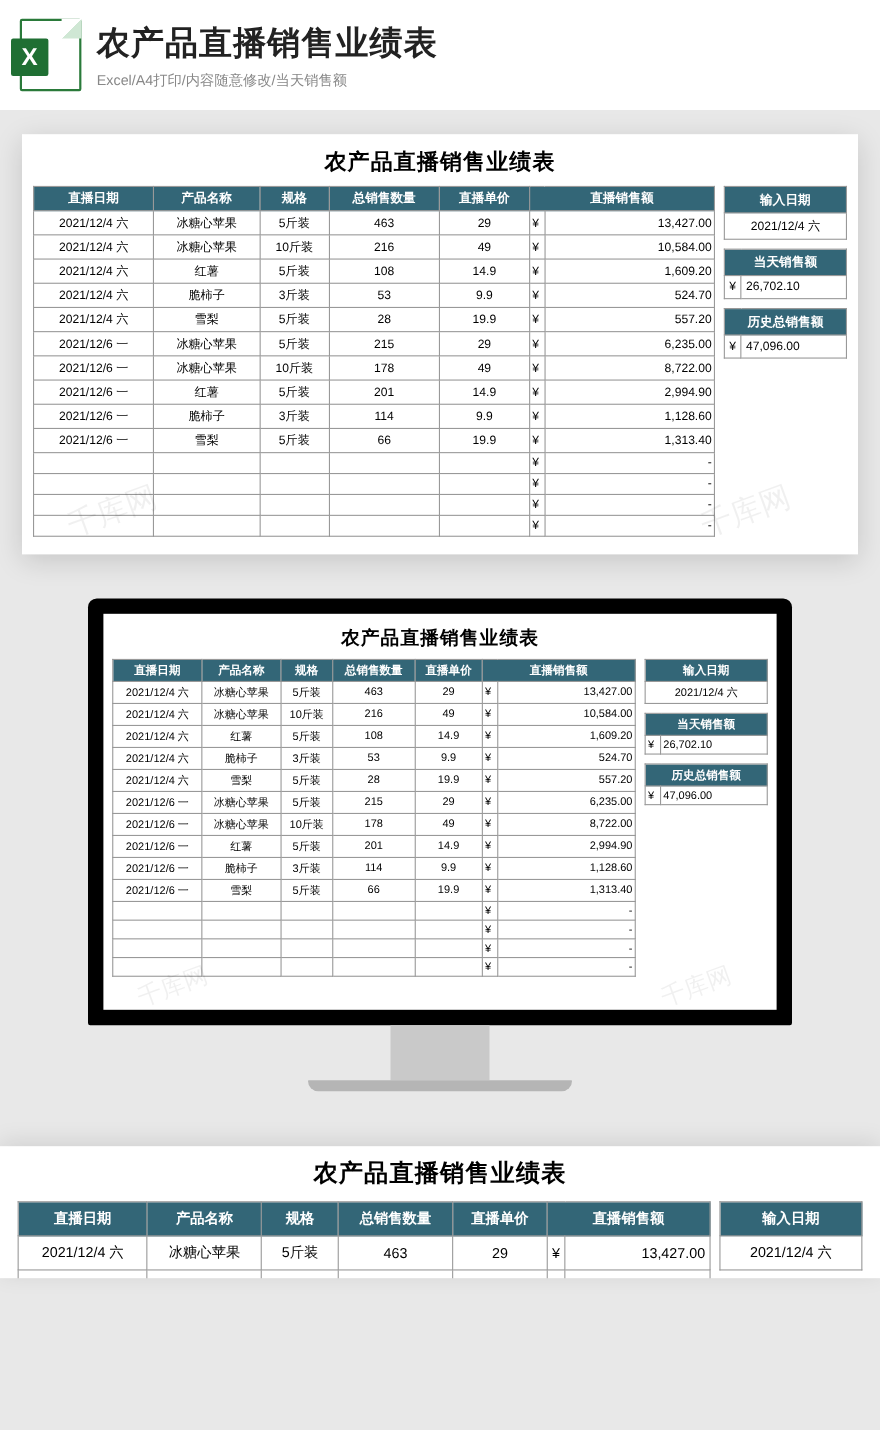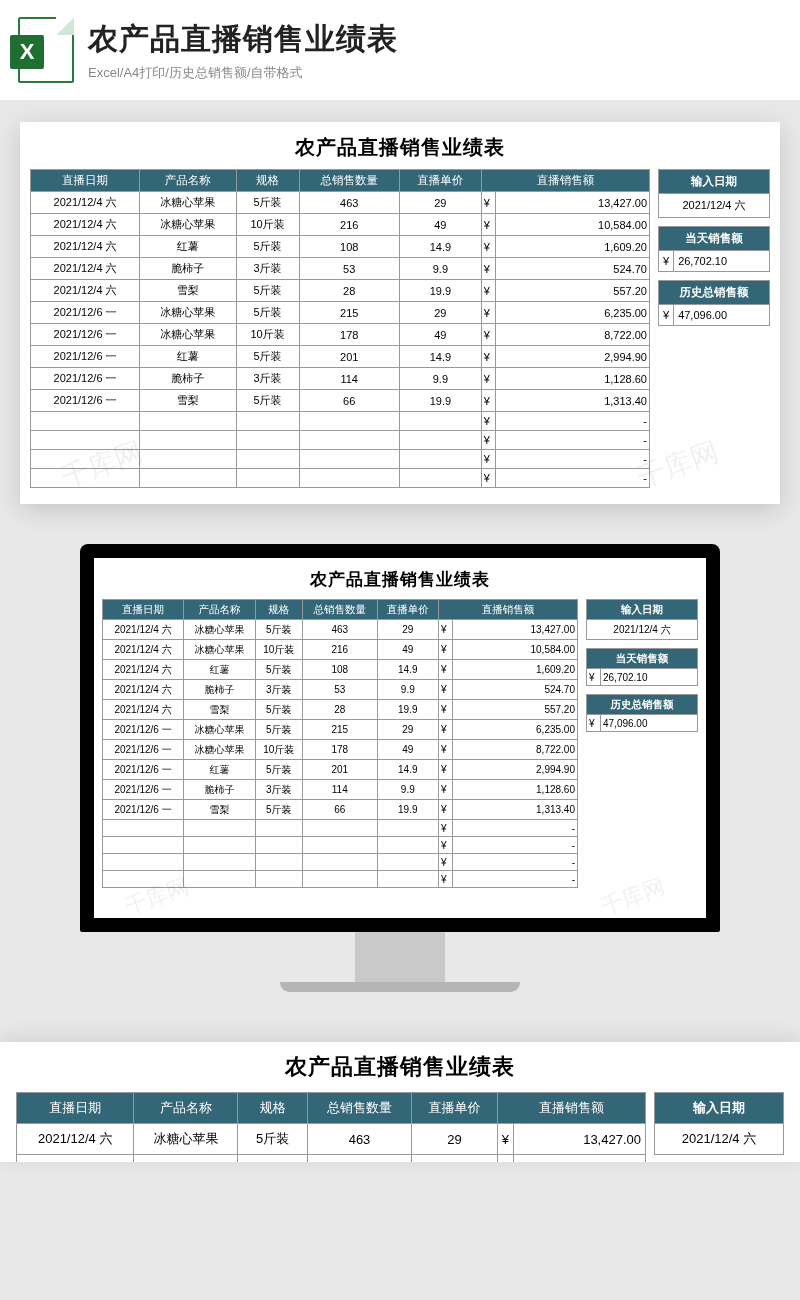--- a/index.html
+++ b/index.html
@@ -78,21 +78,21 @@
   }
   .main-tbl th, .main-tbl td {
     border: 1px solid #999;
     padding: 3px 2px;
     text-align: center;
     white-space: nowrap;
   }
   .main-tbl th {
     background: #336677;
     color: #fff;
-    font-weight: 400;
+    font-weight: 700;
     font-size: 11.5px;
   }
   .main-tbl .sales-col { width: 110px; }
   .side { width: 112px; font-size: 11px; }
   .side-block { border-collapse: collapse; width: 100%; margin-bottom: 8px; }
   .side-block th {
     background: #336677; color: #fff; font-weight: 700;
     border: 1px solid #999; padding: 4px 2px; font-size: 11.5px;
   }
   .side-block td {
@@ -163,21 +163,21 @@
 <body>
 
 <div class="banner">
   <div class="excel-icon">
     <div class="page"></div>
     <div class="fold"></div>
     <div class="x">X</div>
   </div>
   <div class="banner-text">
     <div class="banner-title">农产品直播销售业绩表</div>
-    <div class="banner-sub">Excel/A4打印/历史总销售额/自带格式</div>
+    <div class="banner-sub">Excel/A4打印/内容随意修改/当天销售额</div>
   </div>
 </div>
 
 <div class="sheet-wrap">
   <div class="sheet-title">农产品直播销售业绩表</div>
   <div class="sheet-body">
       <table class="main-tbl">
         <thead>
           <tr>
             <th>直播日期</th>

